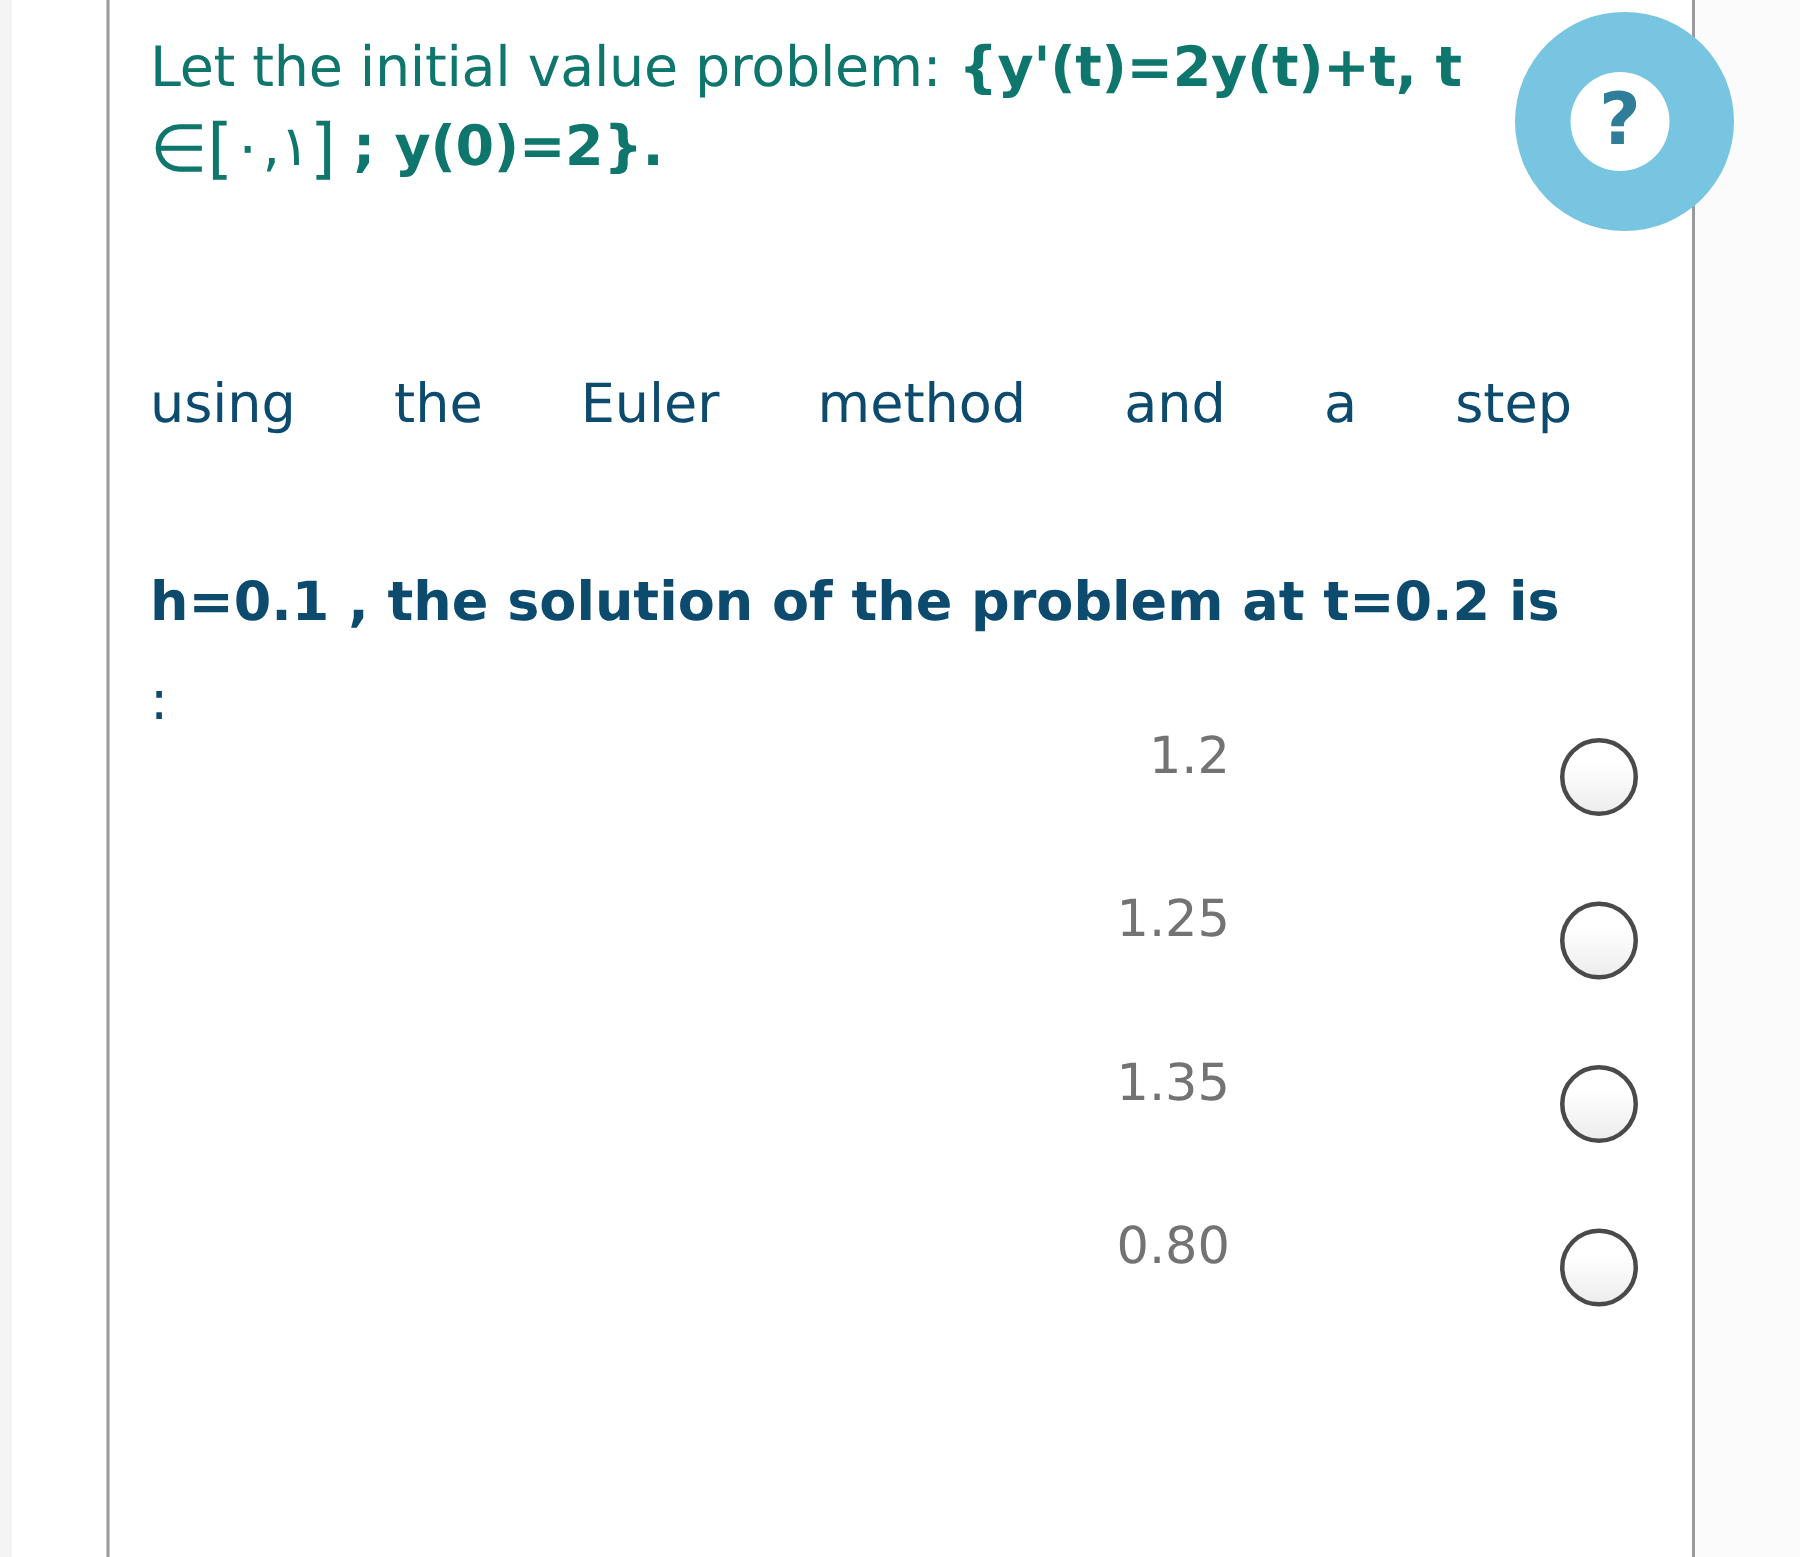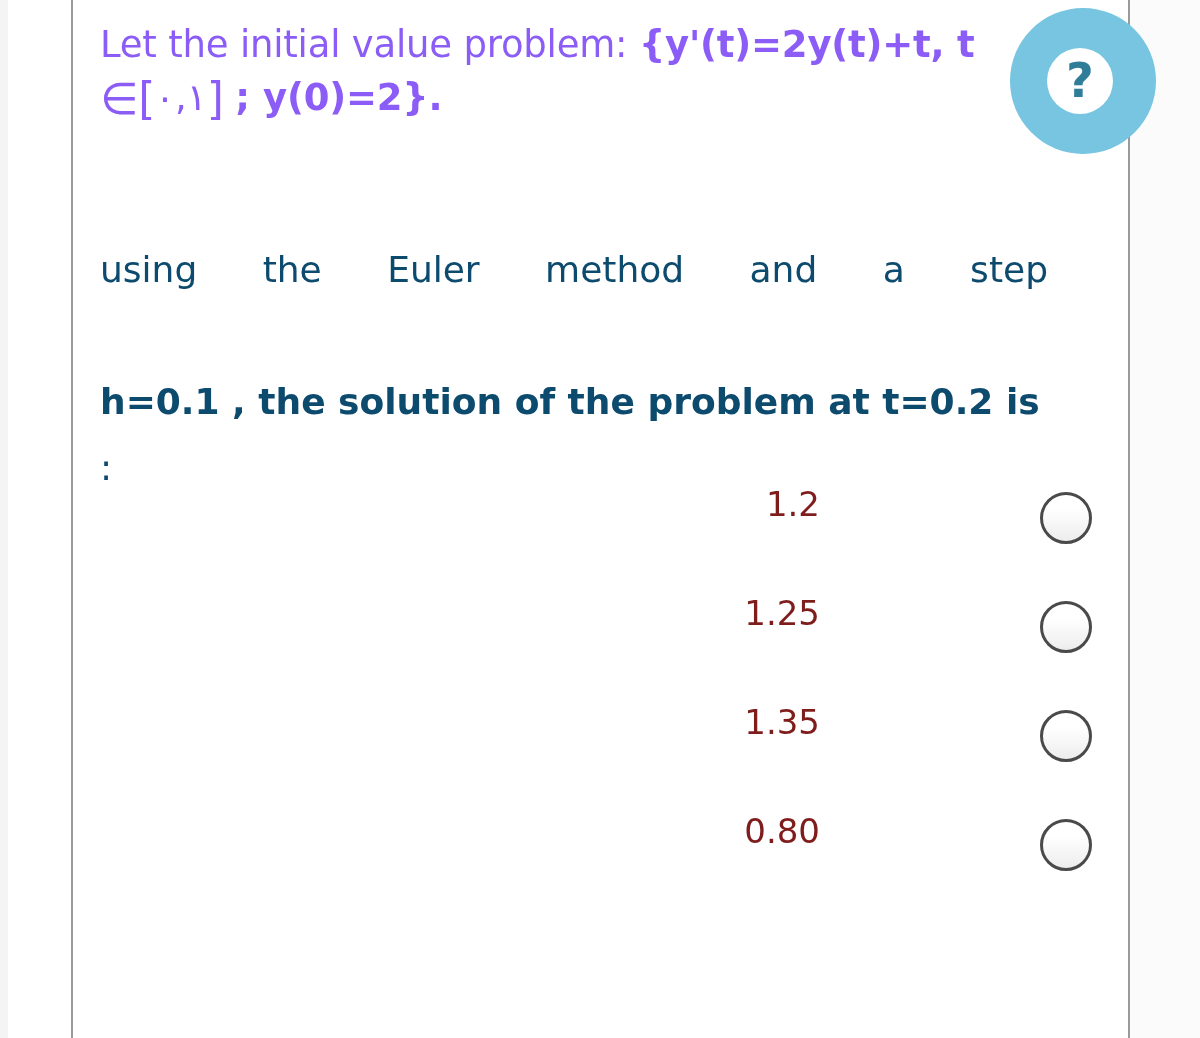--- a/index.html
+++ b/index.html
@@ -71,21 +71,21 @@
     top: 0;
     width: 1010px;
     height: 1038px;
   }
 
   .stem {
     position: absolute;
     left: 0;
     top: 18px;
     width: 960px;
-    color: #8b5cf6;
+    color: #0f766e;
     font-size: 37px;
     line-height: 53px;
     letter-spacing: -0.2px;
   }
   .stem .bold {
     font-weight: bold;
   }
   .math-inline {
     font-size: 37px;
     white-space: nowrap;
@@ -163,21 +163,21 @@
     position: relative;
     height: 109px;
   }
   .option-label {
     position: absolute;
     right: 290px;
     top: 14px;
     width: 360px;
     text-align: right;
     font-size: 34px;
-    color: #7f1d1d;
+    color: #737373;
     line-height: 40px;
   }
   .radio {
     position: absolute;
     left: 940px;
     top: 22px;
     width: 46px;
     height: 46px;
     border-radius: 50%;
     border: 3px solid #4a4a4a;

